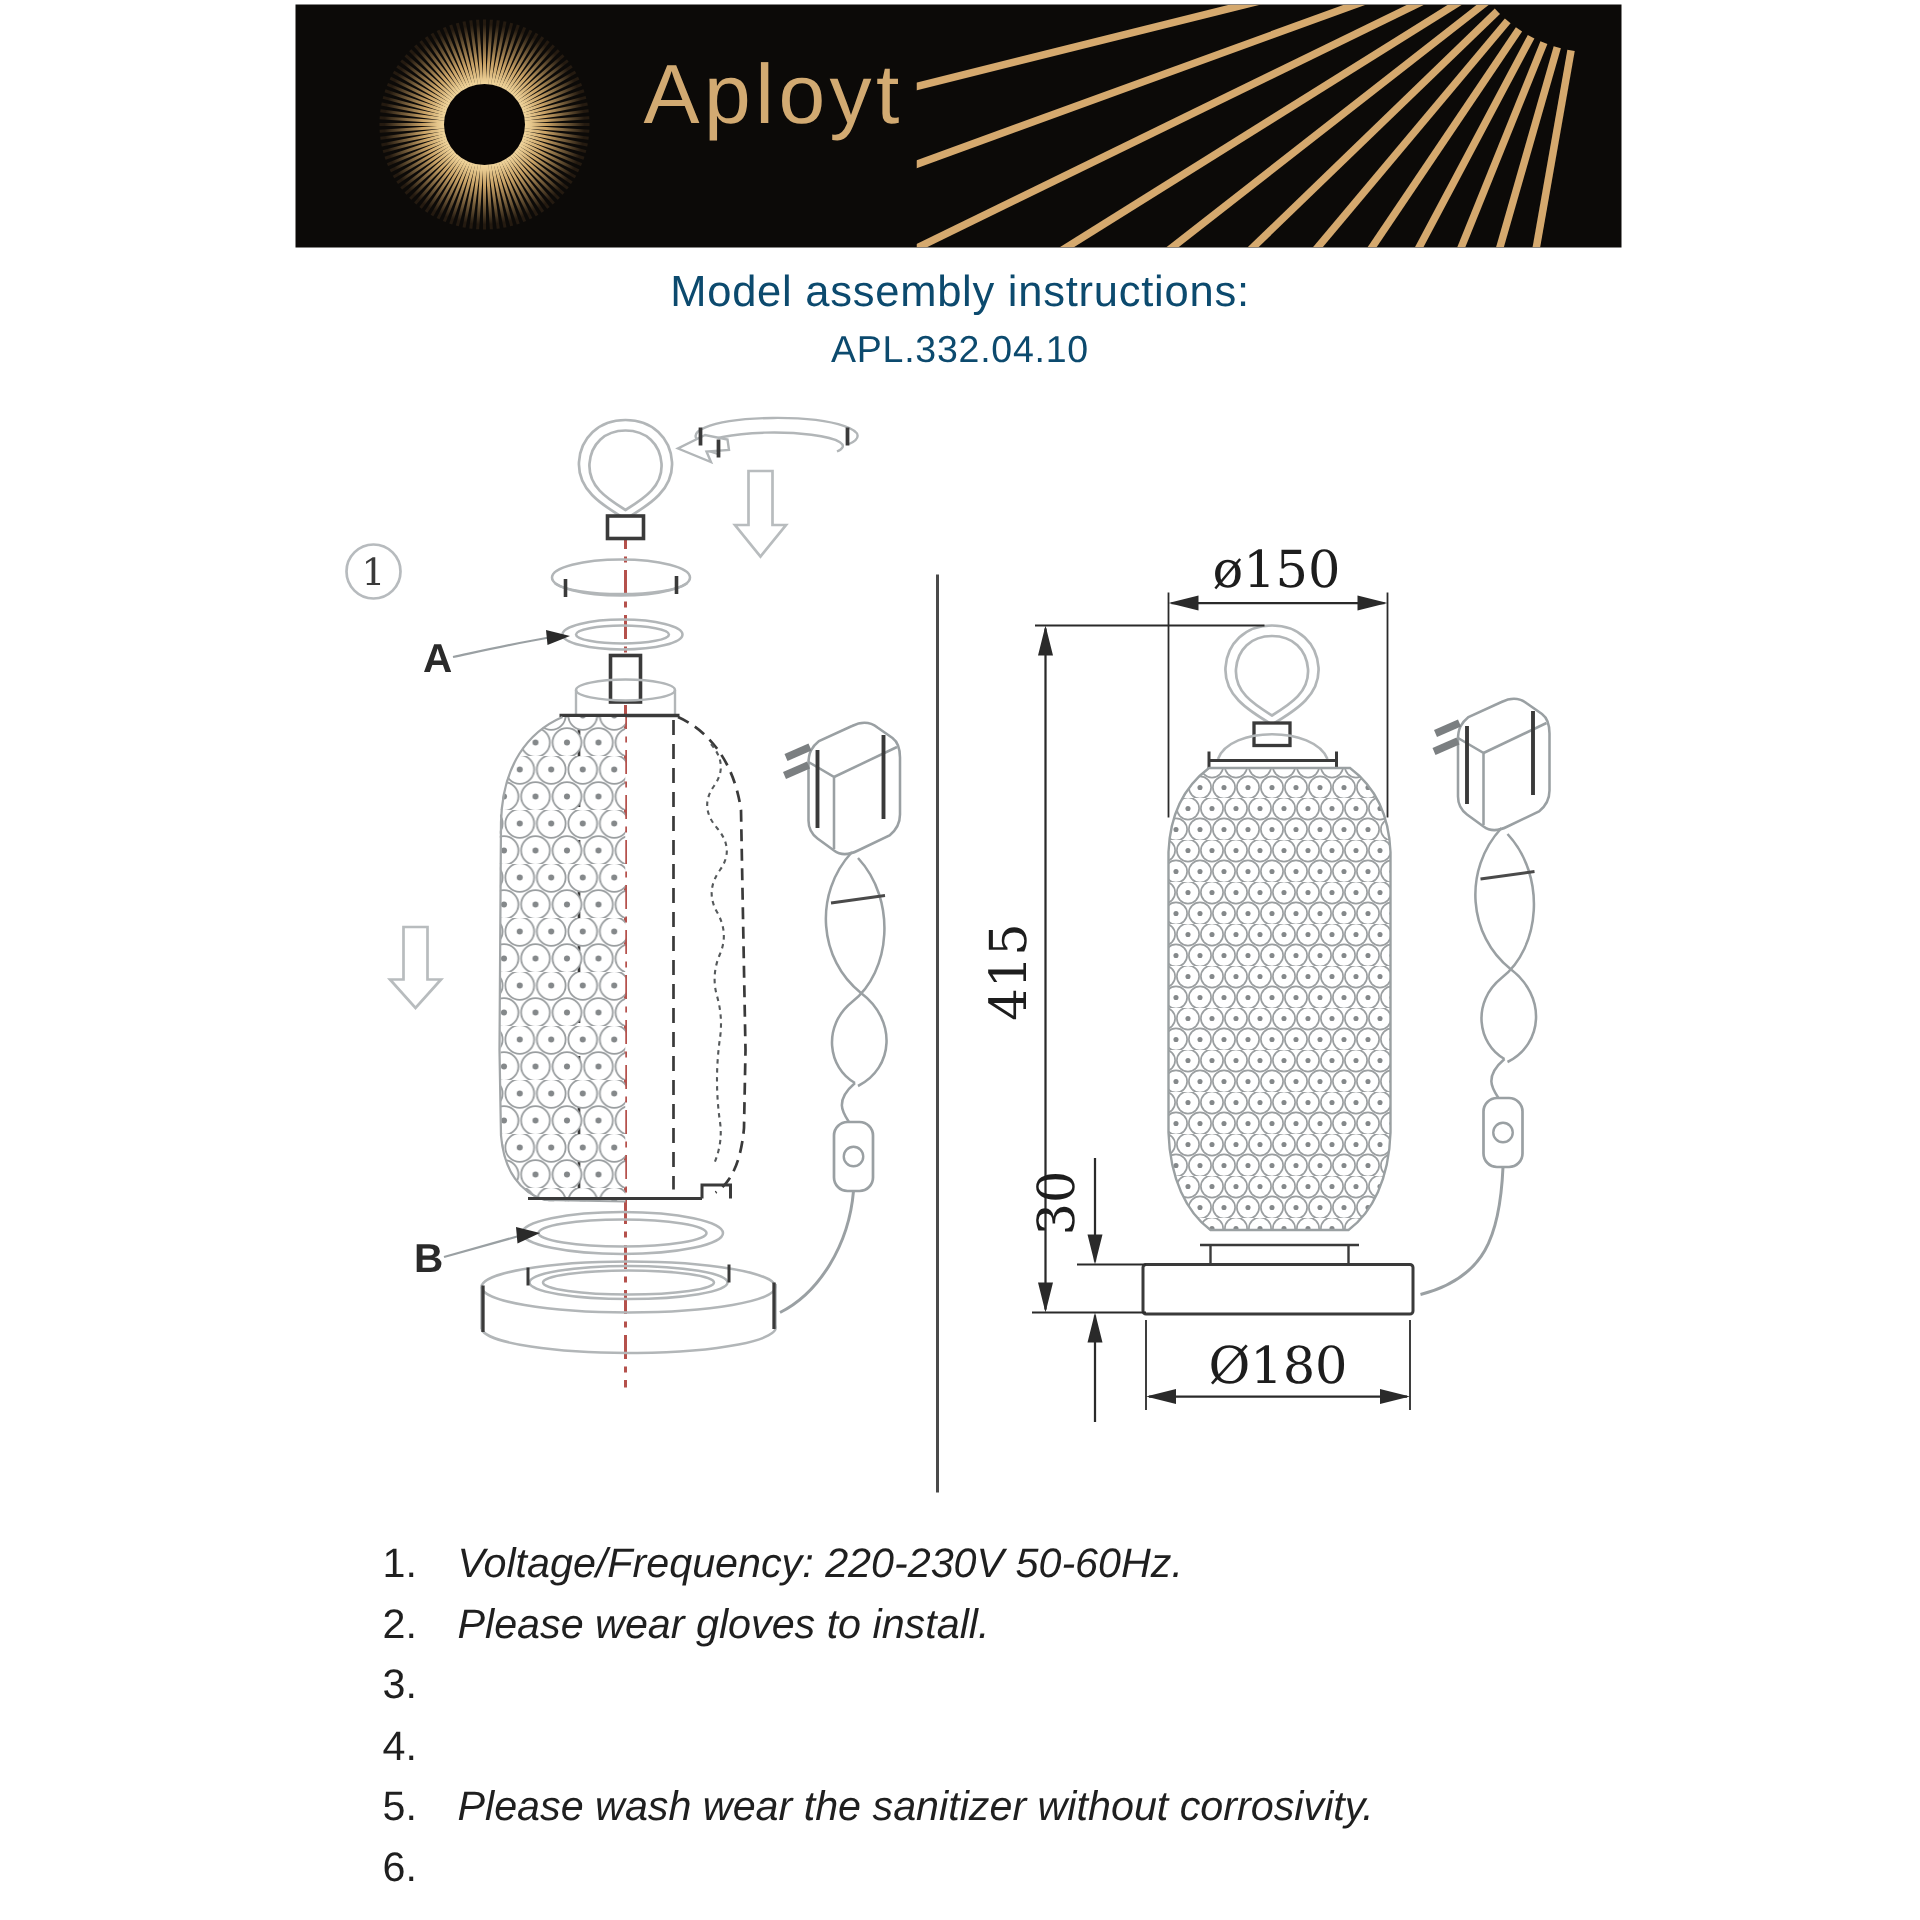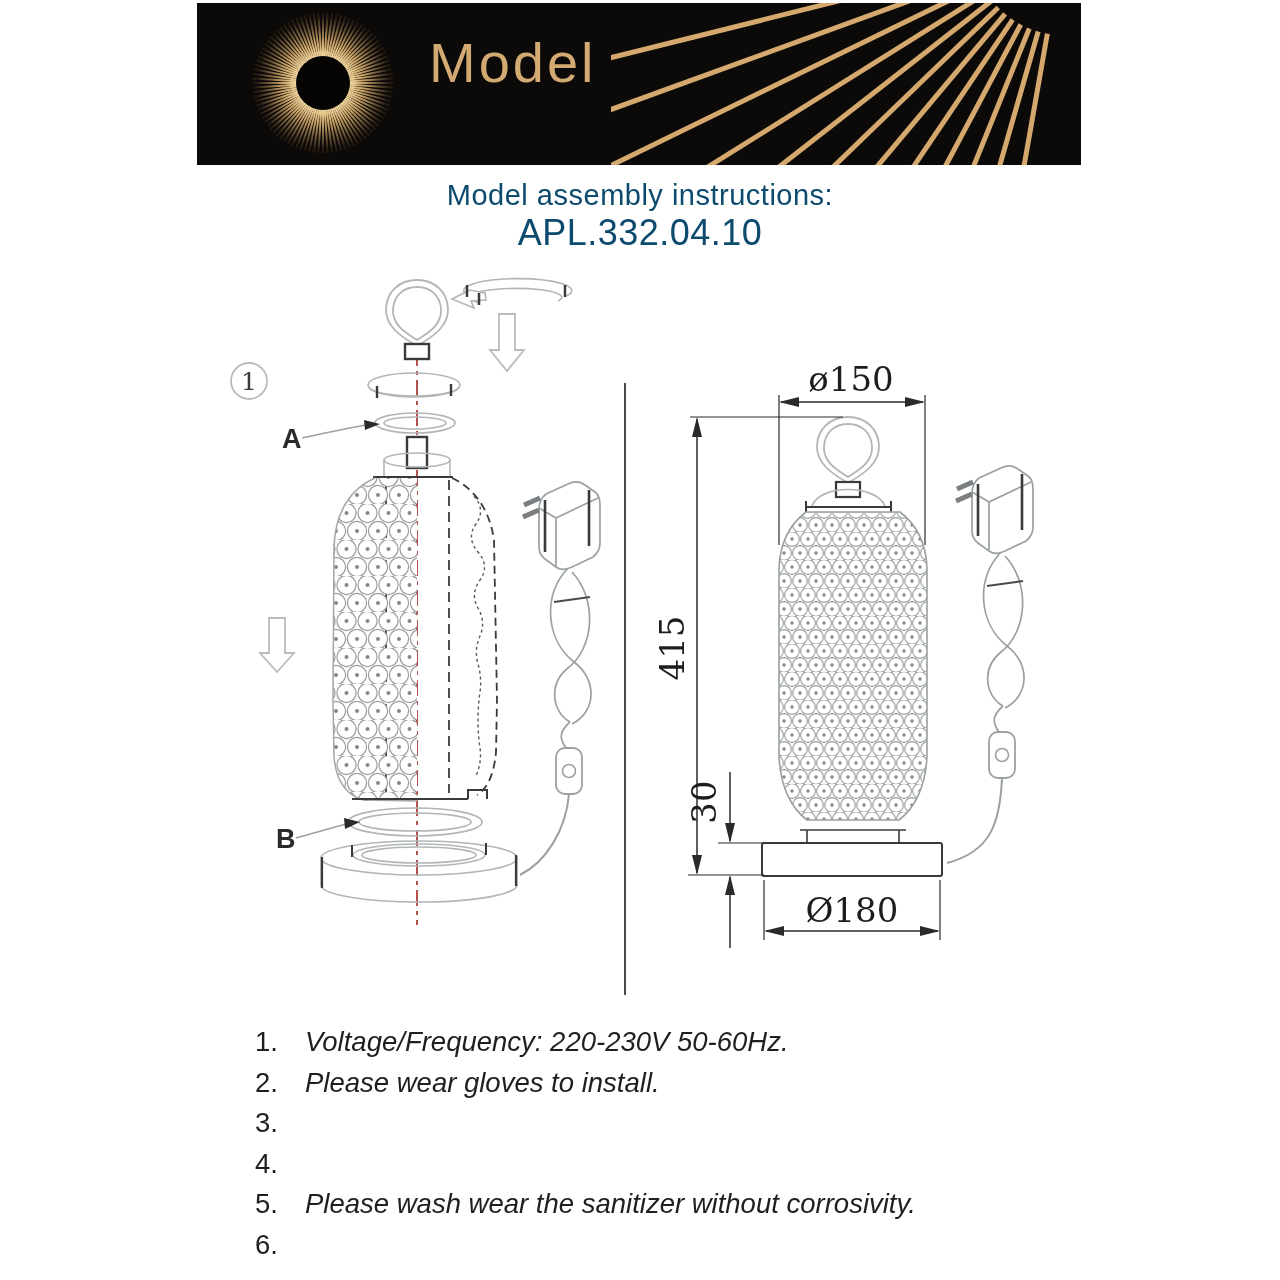--- a/index.html
+++ b/index.html
@@ -7,21 +7,21 @@
         font-family:"Liberation Sans",sans-serif;}
   
   .banner{position:absolute;left:197px;top:3px;width:884px;height:162px;background:#0c0a08;overflow:hidden;}
   .brand{position:absolute;left:232px;top:32px;font-size:56px;font-weight:300;color:#d2aa72;
          letter-spacing:3px;line-height:1;}
   .sunburst-svg,.rays-svg{position:absolute;top:0;left:0;}
   .rays-wrap{position:absolute;right:0;top:0;width:470px;height:162px;overflow:hidden;}
   
   .title-block{position:absolute;left:0;top:176px;width:1280px;text-align:center;color:#0c4a6e;}
   .title-line{font-size:29px;letter-spacing:.5px;line-height:38px;}
-  .model-line{font-size:36px;letter-spacing:.5px;line-height:38px;}
+  .model-line{font-size:25px;letter-spacing:.5px;line-height:38px;}
   
   .diagram{position:absolute;left:0;top:0;width:1280px;height:1280px;}
   
   .instructions{position:absolute;left:255px;top:1026px;width:850px;color:#1f1f1f;}
   .instr-row{display:flex;align-items:baseline;height:40.6px;font-size:27.5px;}
   .instr-num{width:50px;flex:0 0 50px;}
   .instr-text{flex:1;font-style:italic;}
 </style>
 </head>
 <body>
@@ -85,21 +85,21 @@
           <use href="#ray2" transform="rotate(131.25 126 80)"></use>
         <use href="#ray2" transform="rotate(138.75 126 80)"></use>
           <use href="#ray2" transform="rotate(146.25 126 80)"></use>
           <use href="#ray2" transform="rotate(153.75 126 80)"></use>
         <use href="#ray2" transform="rotate(161.25 126 80)"></use>
           <use href="#ray2" transform="rotate(168.75 126 80)"></use>
           <use href="#ray2" transform="rotate(176.25 126 80)"></use>
       </g>
       <circle cx="126" cy="80" r="27" fill="#070504"></circle>
     </svg>
-    <div class="brand">Model</div>
+    <div class="brand">Aployt</div>
     <div class="rays-wrap">
       <svg class="rays-svg" width="470" height="162" viewBox="0 0 470 162">
         <defs>
             <g id="fanray">
               <line x1="0" y1="90" x2="0" y2="780" stroke="#d5a96e" stroke-width="5"></line>
             </g>
           </defs>
         <g transform="translate(452,-58)">
           <use href="#fanray" transform="rotate(10)"></use>
             <use href="#fanray" transform="rotate(16)"></use>

